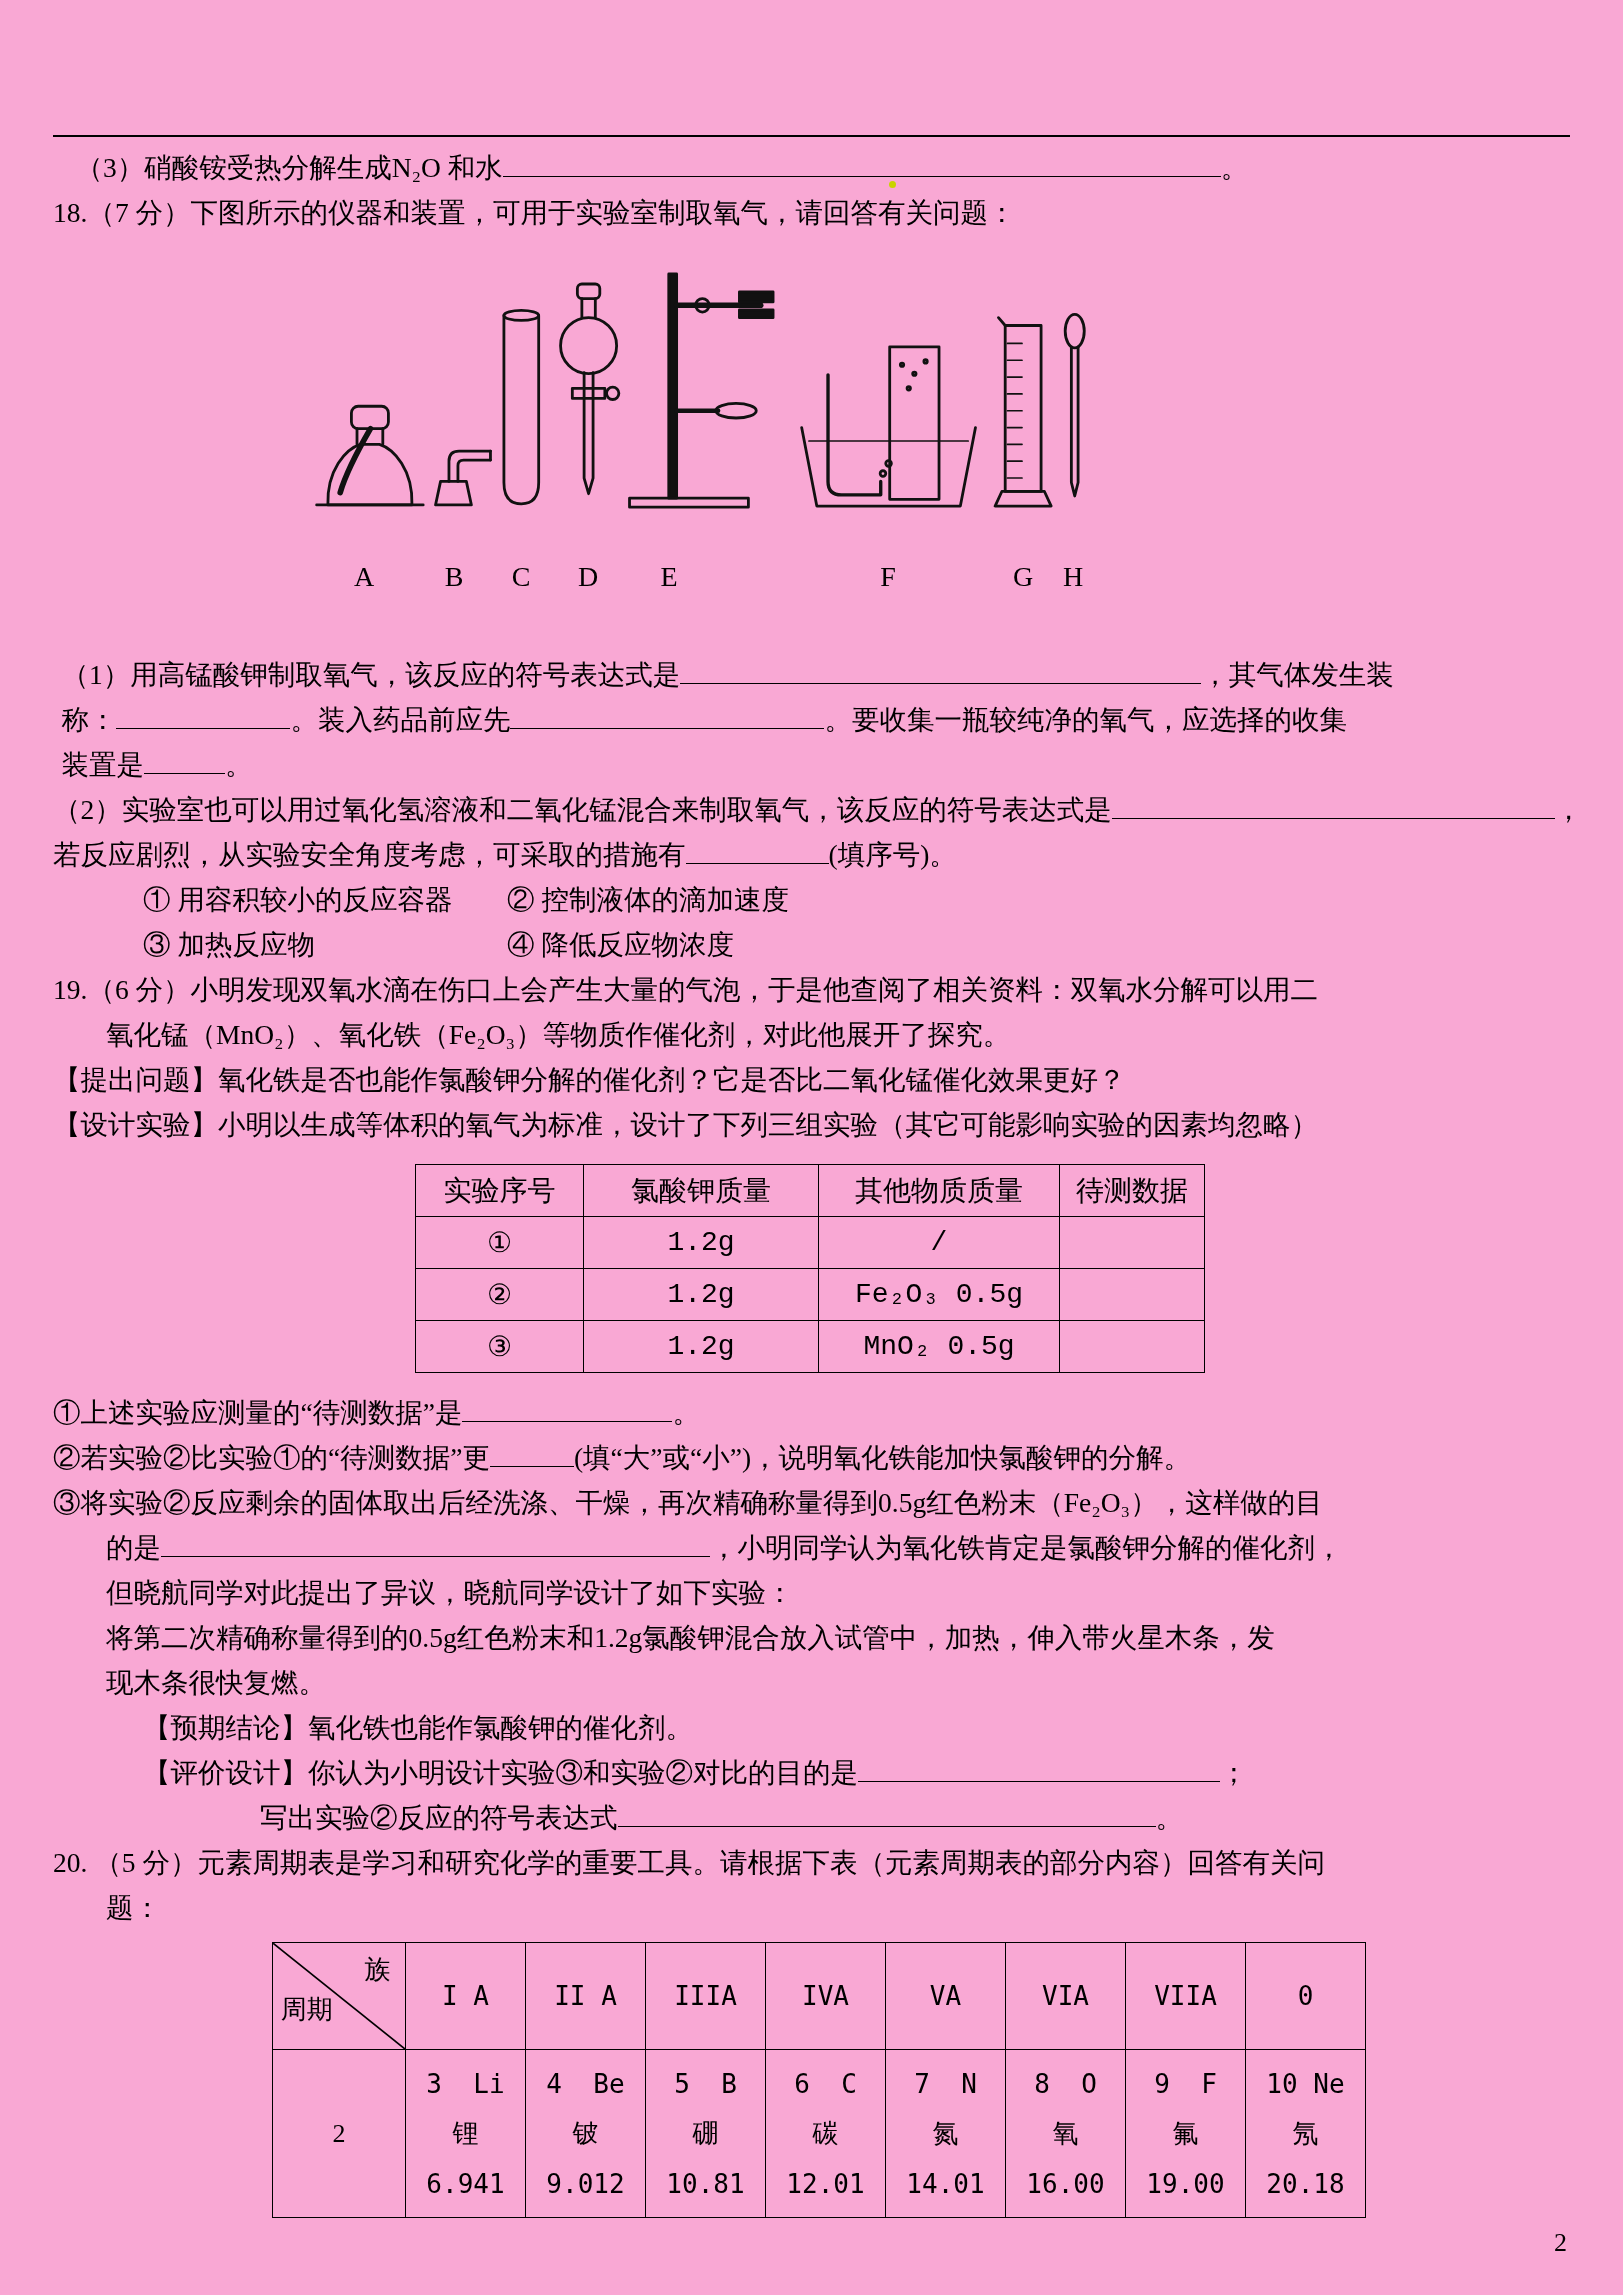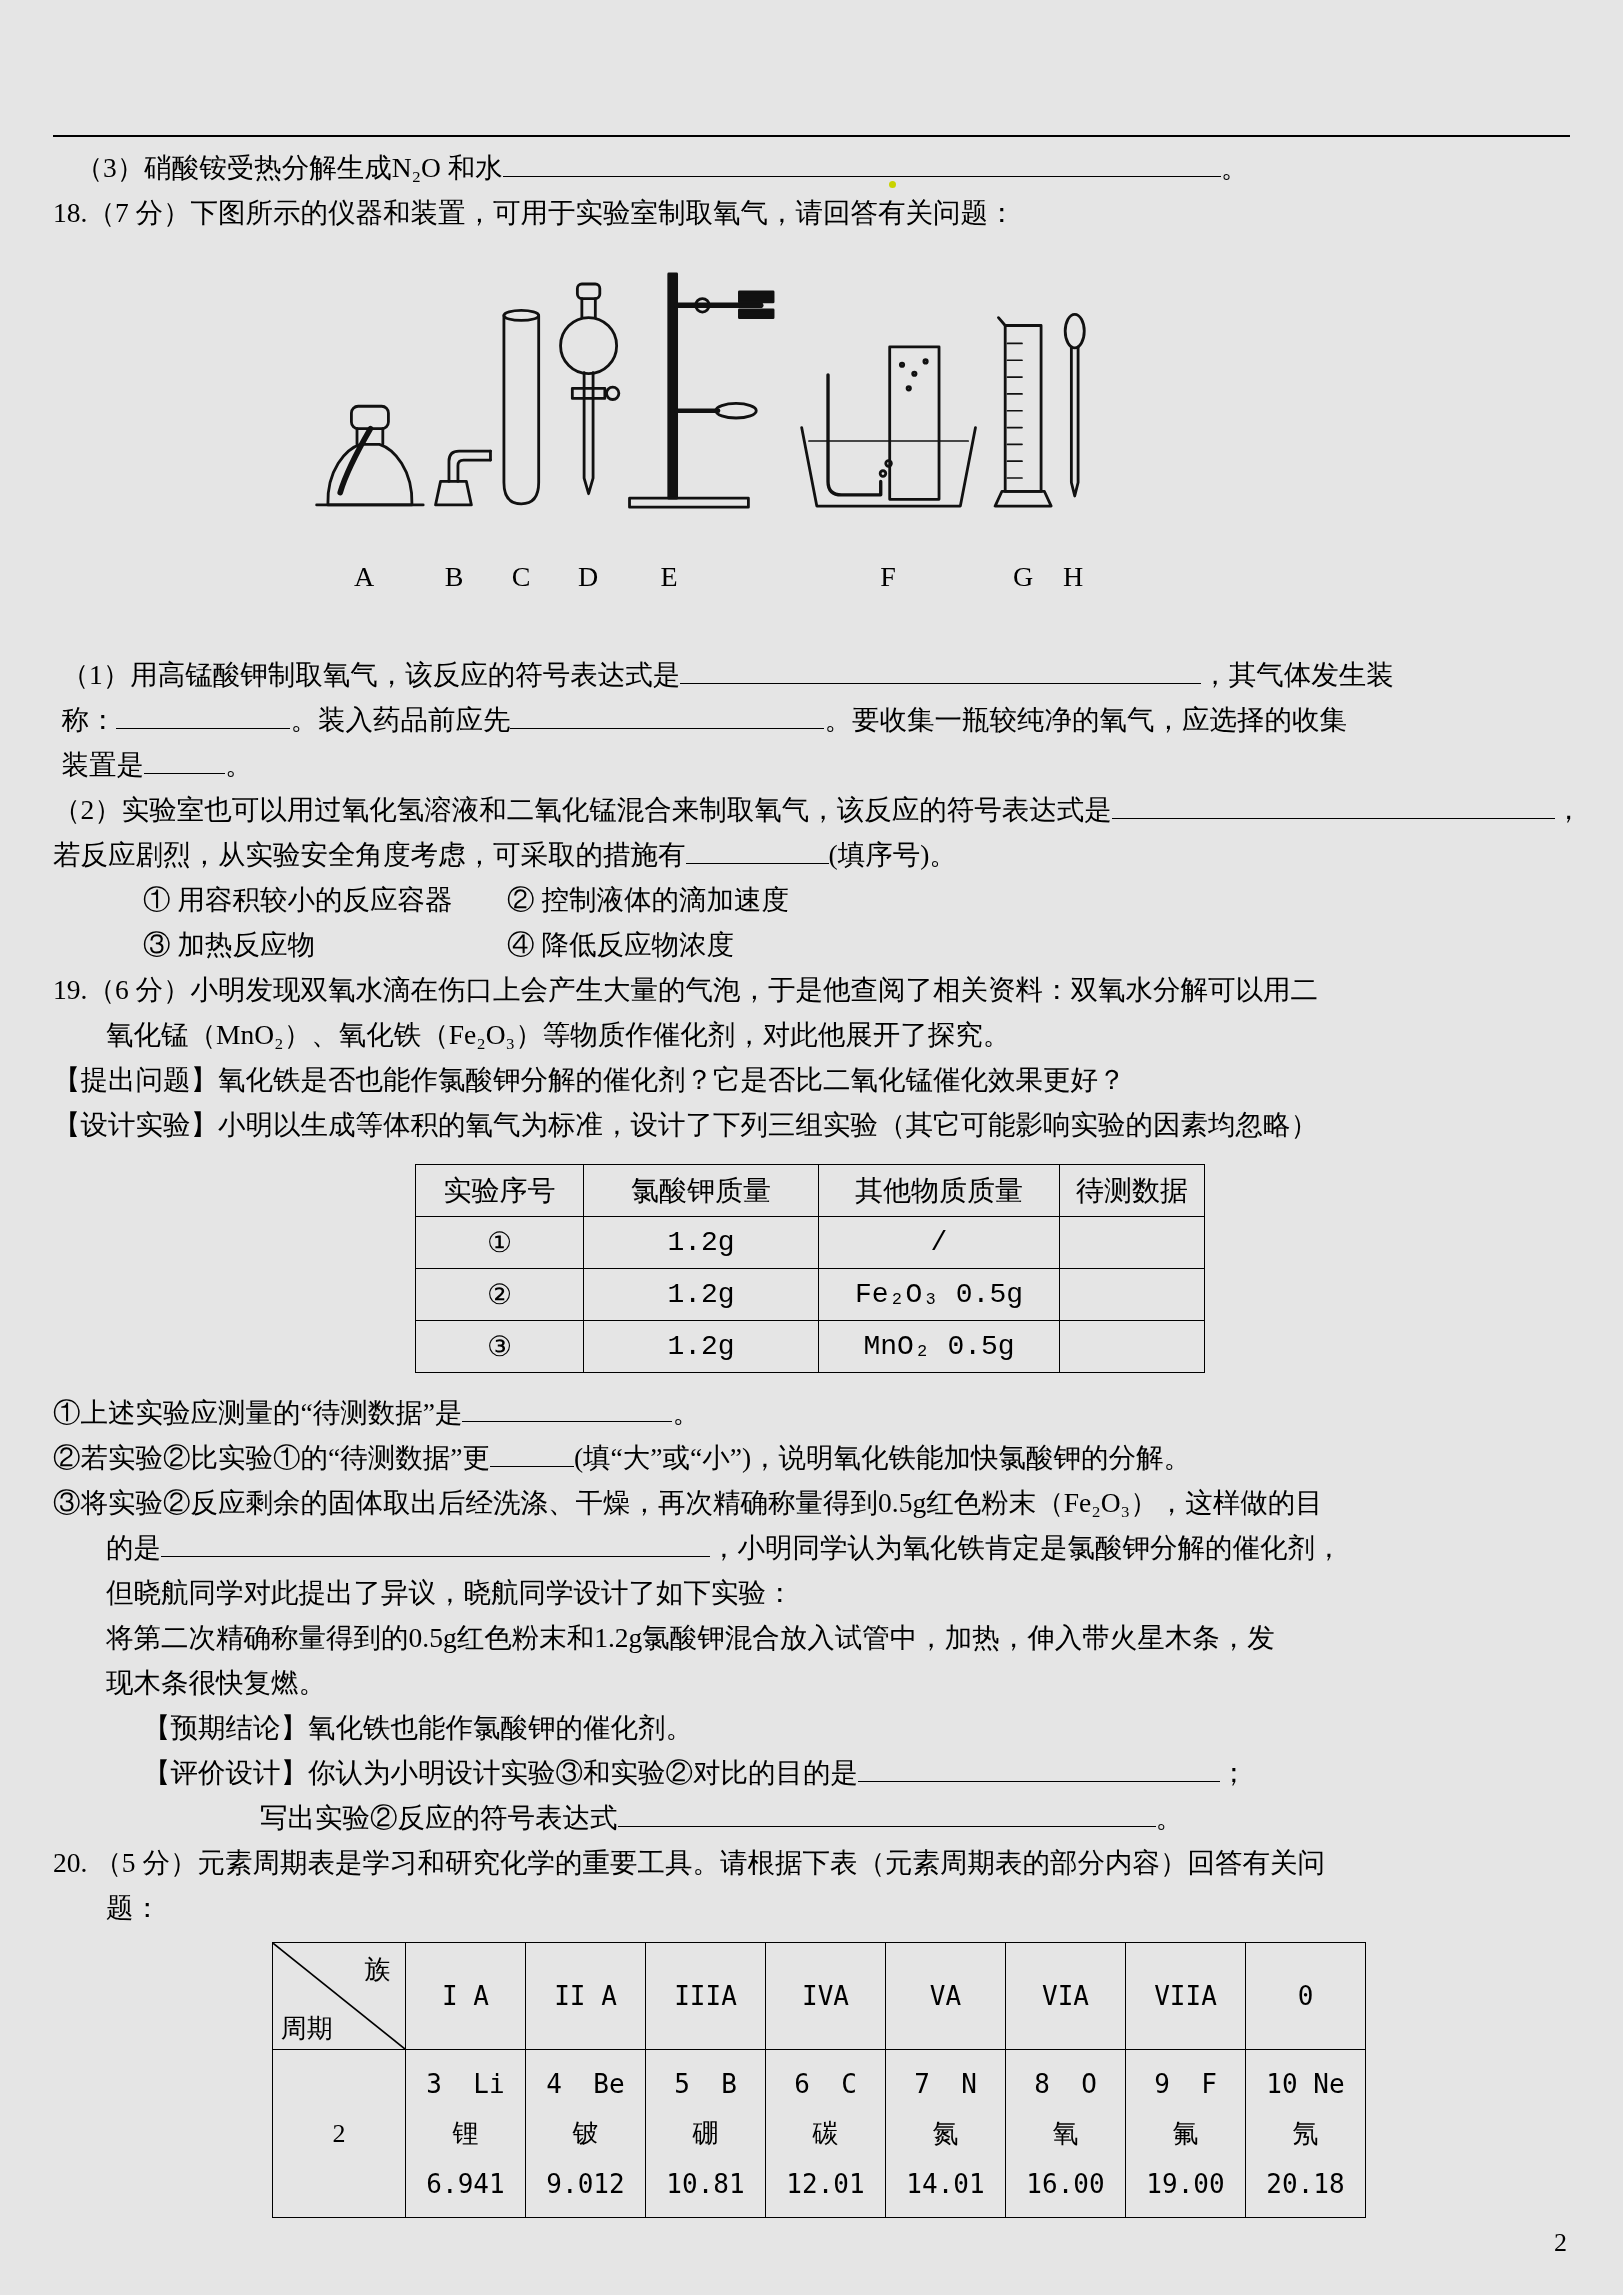--- a/index.html
+++ b/index.html
@@ -1,17 +1,17 @@
 <!DOCTYPE html>
 <html style="font-size:9px"><head>
 <meta charset="utf-8">
 <style>
   *{margin:0;padding:0;box-sizing:border-box;}
   html,body{background:#9a9a9a;}
-  .page{position:relative;width:1623px;height:2295px;margin:0 auto;background:#e5e5e5;
+  .page{position:relative;width:1623px;height:2295px;margin:0 auto;background:#f9a8d4;
     font-family:"Liberation Serif","DejaVu Serif",serif;font-size:27.5px;color:#000;
     padding:135px 53px 0 53px;overflow:hidden;}
   .toprule{border-top:2.2px solid #000;height:0;margin-bottom:7.8px;}
   .line{line-height:45px;white-space:nowrap;}
   .blank{display:inline-block;border-bottom:1.7px solid #000;height:3.4px;}
   .ind40{padding-left:22.4px;}
   .ind15{padding-left:8.4px;margin-top:44px;}
   .ind95{padding-left:53px;}
   .ind160{padding-left:90px;}
   .ind370{padding-left:207px;}
@@ -31,21 +31,21 @@
   table.exp .c1{width:235px;}
   table.exp .c2{width:241px;}
   table.exp .c3{width:145px;}
 
   
   table.pt{border-collapse:collapse;margin:12.3px 0 0 219px;font-size:26px;}
   table.pt td{border:1.7px solid #000;text-align:center;vertical-align:middle;}
   table.pt .corner{width:133px;height:107px;position:relative;padding:0;}
   table.pt .corner svg{position:absolute;left:0;top:0;}
   table.pt .corner .fam{position:absolute;top:9px;right:14.6px;}
-  table.pt .corner .per{position:absolute;bottom:3px;left:7.8px;text-align:right;}
+  table.pt .corner .per{position:absolute;bottom:22px;left:7.8px;text-align:right;}
   table.pt .ghead{width:120px;height:107px;font-family:"DejaVu Sans Mono",monospace;}
   table.pt .erow td{height:168px;}
   table.pt .ecell div{line-height:50px;}
   table.pt .ns,.pt .ms{font-family:"DejaVu Sans Mono",monospace;white-space:pre;}
 
   .pagenum{position:absolute;right:56px;bottom:37px;font-size:26px;}
   .artifact-dot{position:absolute;left:889px;top:181px;width:7.3px;height:7.3px;border-radius:50%;background:#c9d300;}
 </style>
 </head>
 <body>

